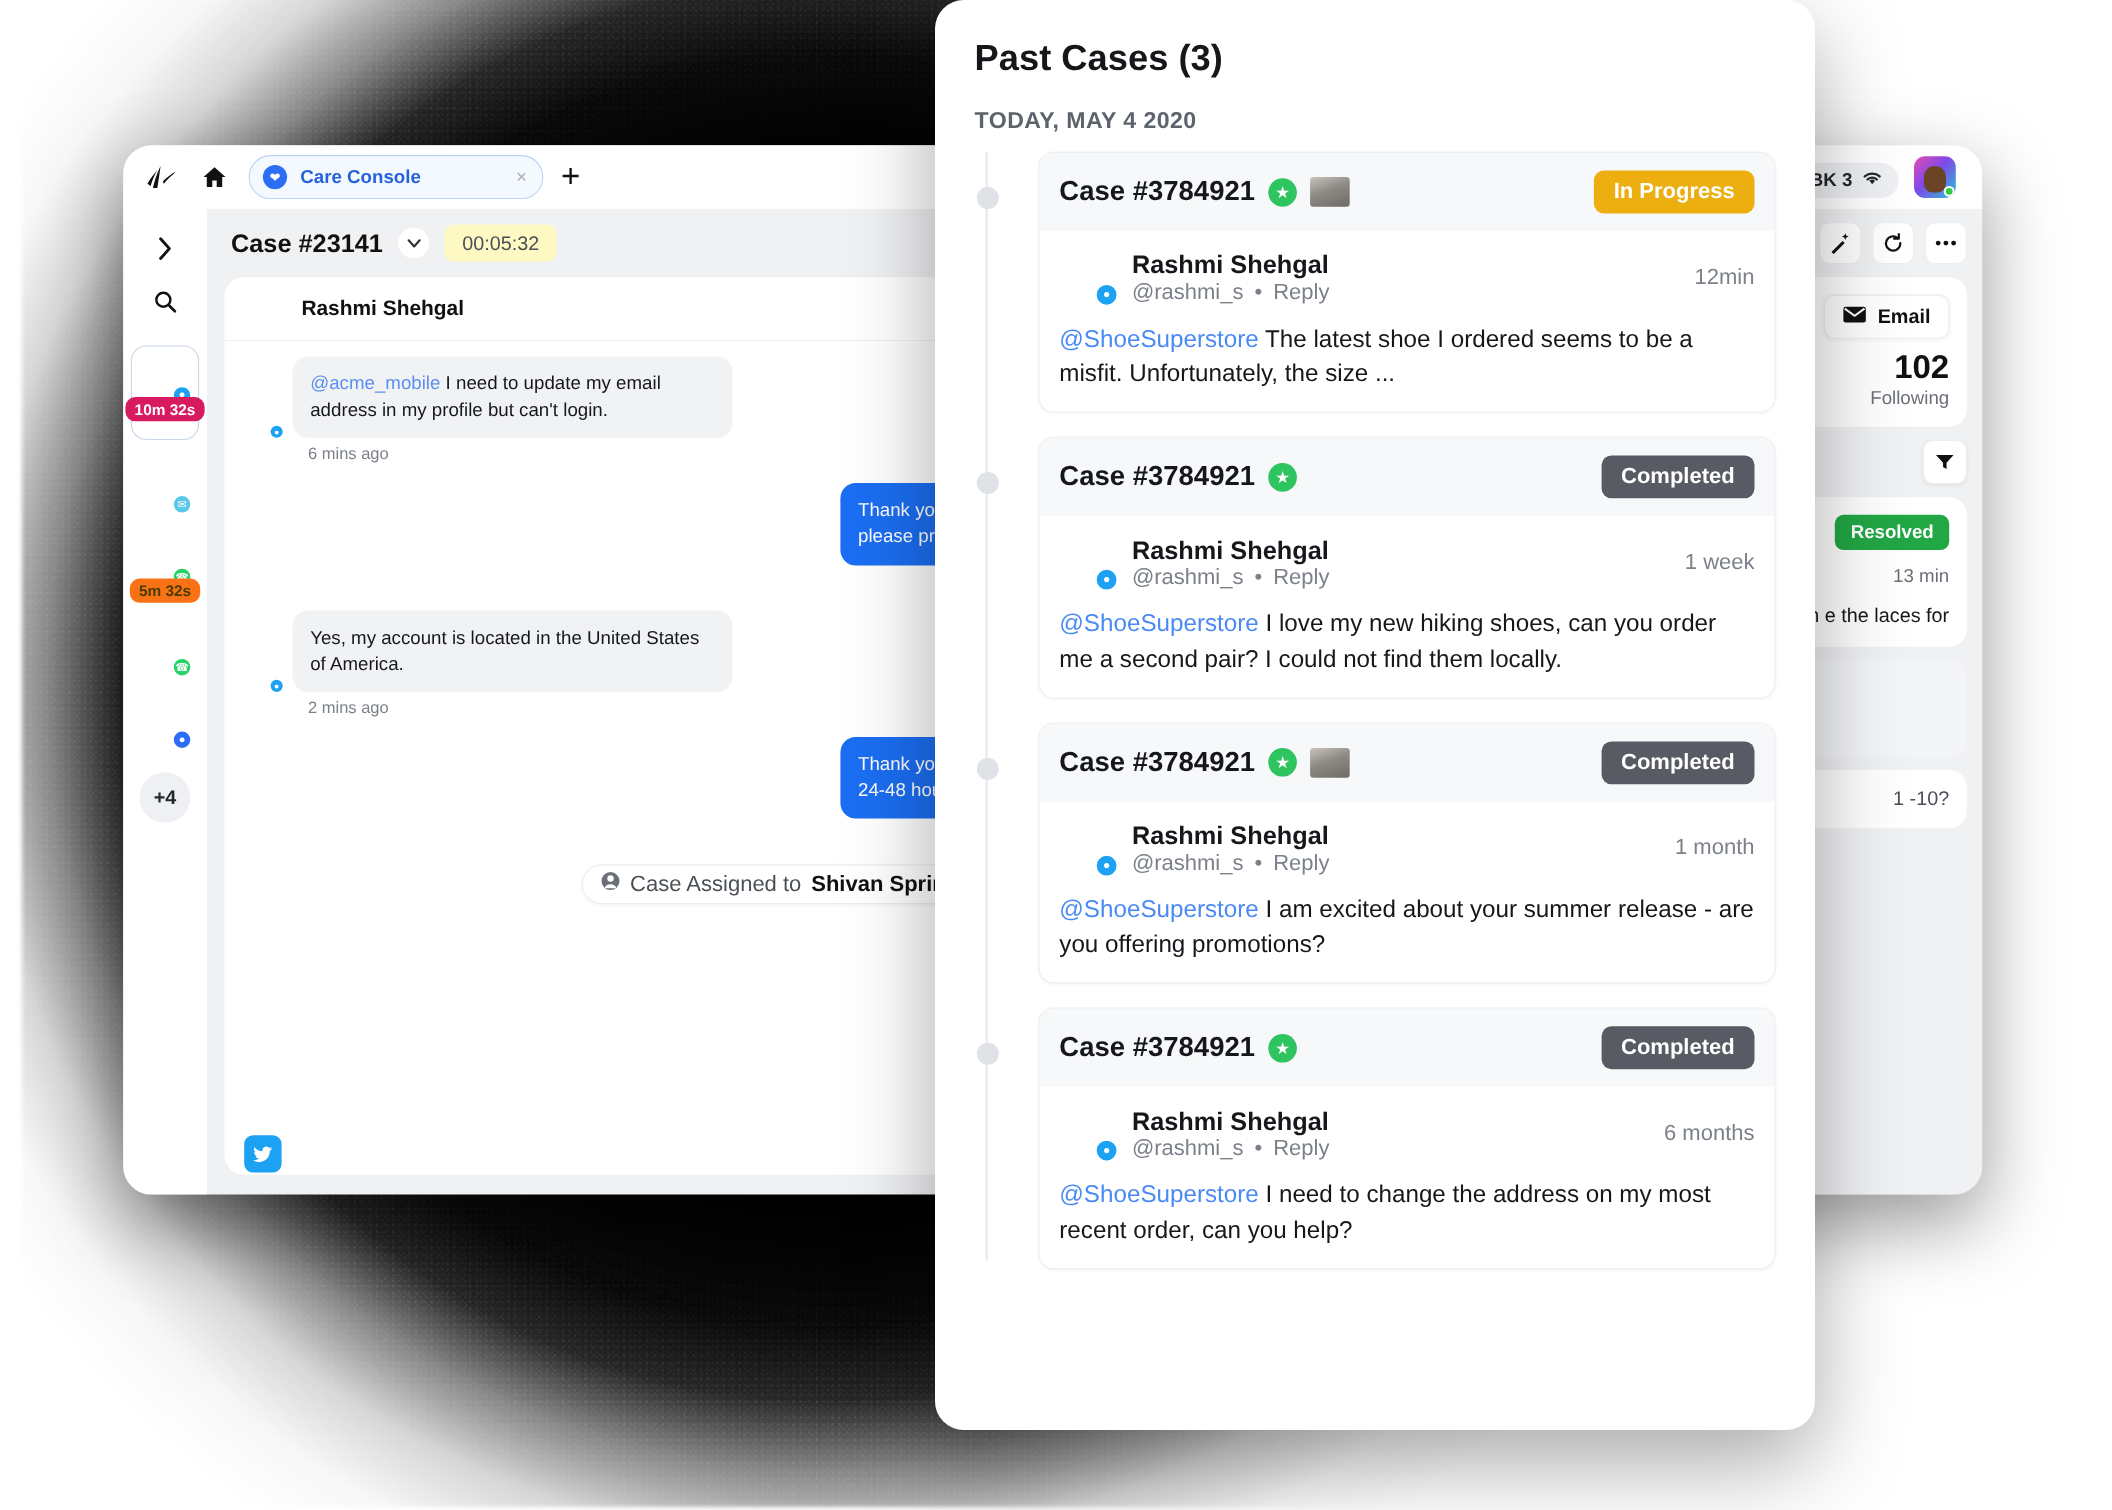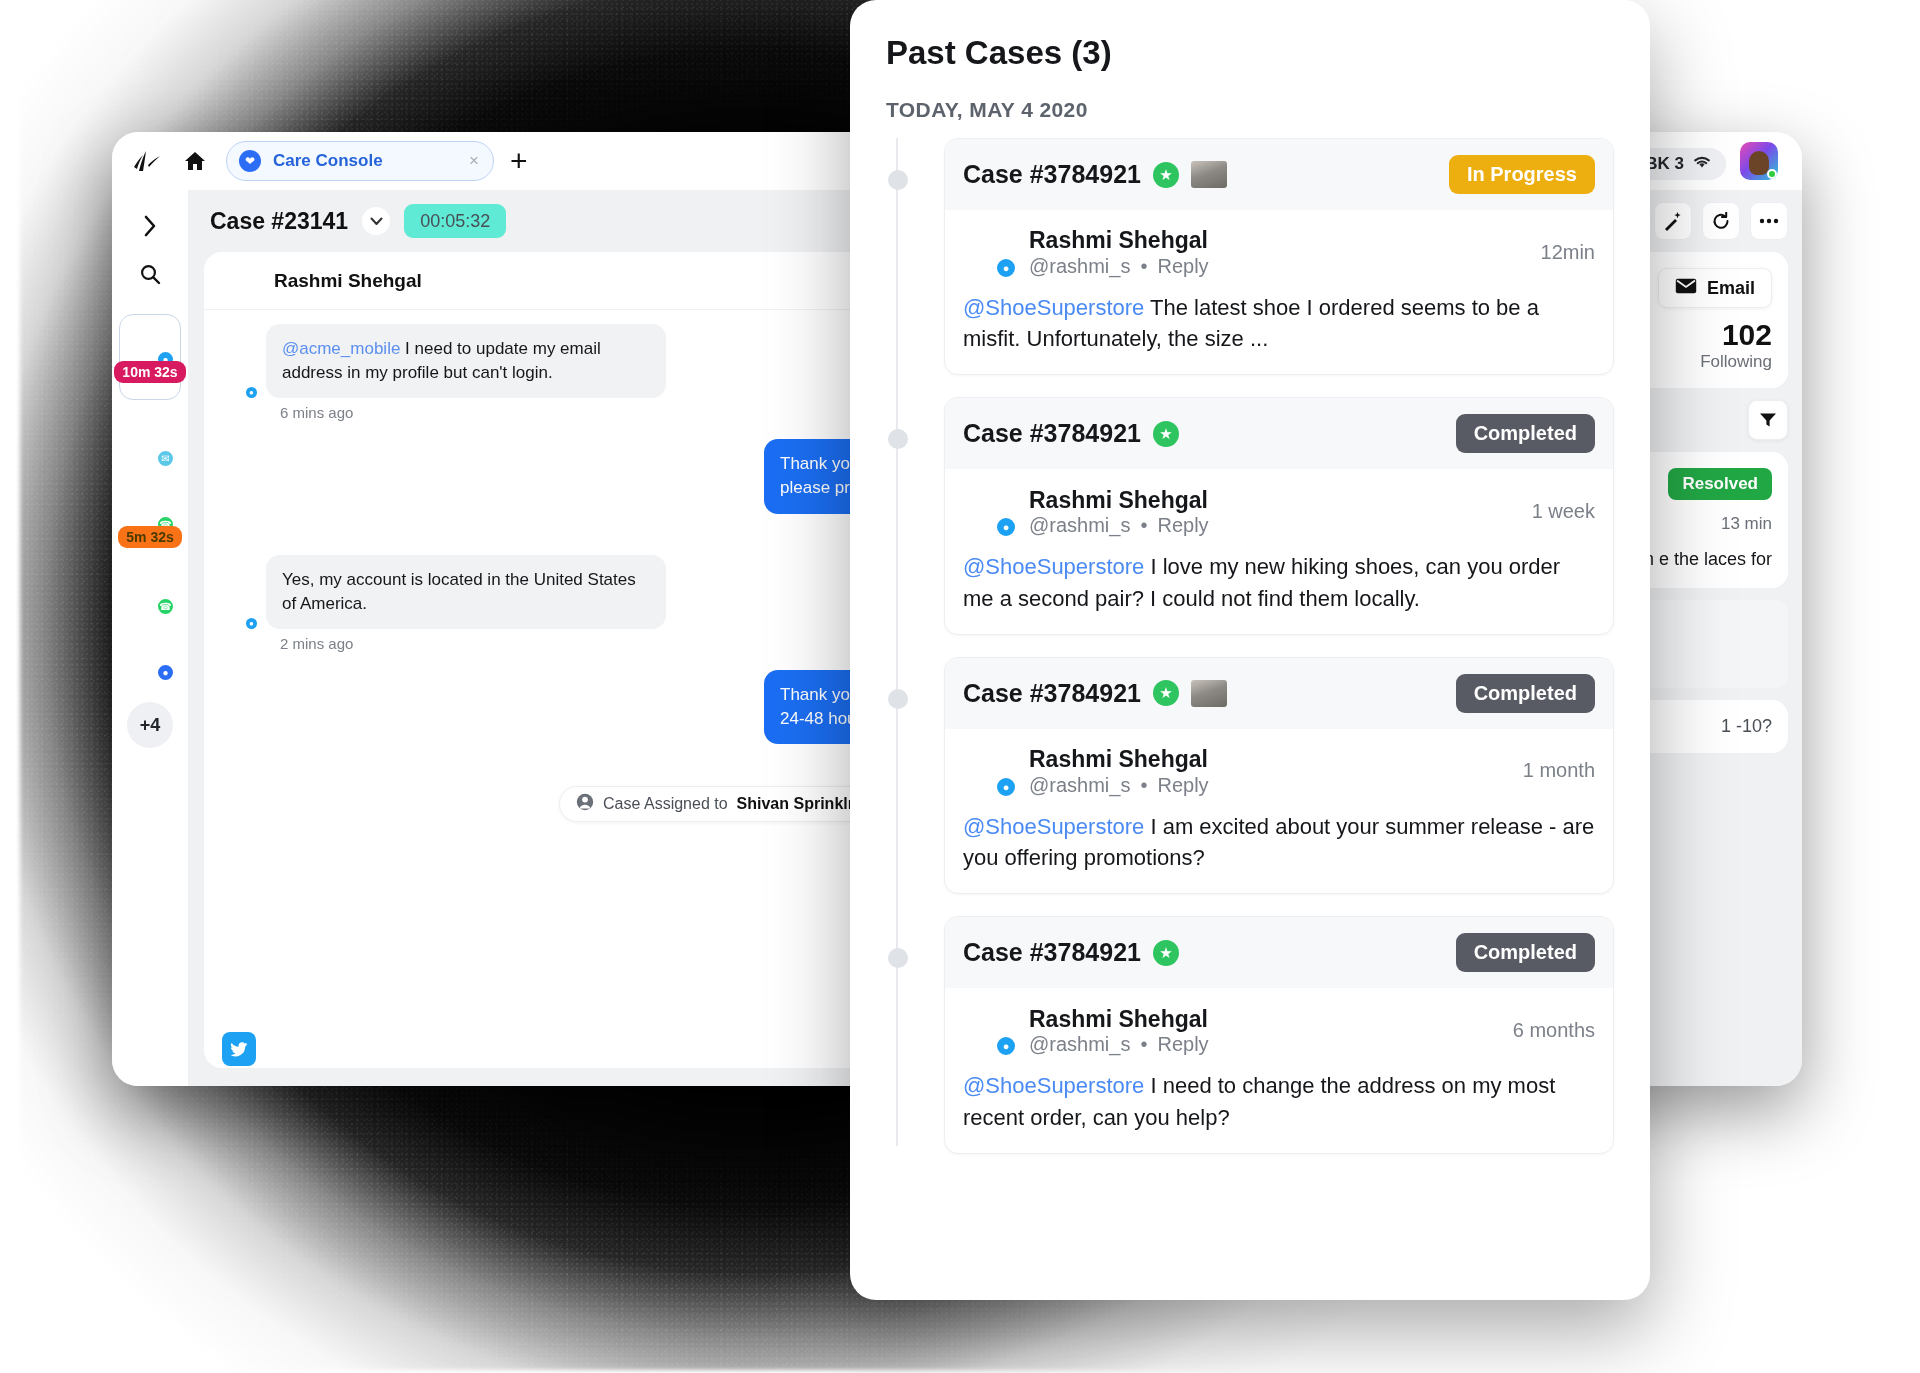--- a/index.html
+++ b/index.html
@@ -77,41 +77,41 @@
   .timer { position:relative; margin-top:-6px; border-radius:9px; padding: 3px 8px; font-size:14px; font-weight:700; color:#fff; white-space:nowrap;}
   .timer.pink { background:#d81b60; }
   .timer.amber { background:#f97316; color:#4a3b00; }
   .more-chip { width:46px;height:46px;border-radius:50%;background:#eef0f3;display:flex;align-items:center;justify-content:center;font-size:18px;font-weight:700;color:#23262b;}
 
   
   .conv-col { flex: 1; display:flex; flex-direction:column; min-width:0; }
   .conv-head { height:62px; display:flex; align-items:center; padding: 0 22px; gap:14px; }
   .case-title { font-size:23px; font-weight:700; color:#111; }
   .caret-btn { width:28px;height:28px;border-radius:50%;background:#fff;display:flex;align-items:center;justify-content:center;font-size:13px;color:#333;}
-  .timer-box { background:#5eead4; border-radius:9px; height:34px; padding:0 16px; display:flex;align-items:center; font-size:18px; color:#4a4f57;}
+  .timer-box { background:#fef9c3; border-radius:9px; height:34px; padding:0 16px; display:flex;align-items:center; font-size:18px; color:#4a4f57;}
   .omni-btn { margin-left:auto; background:#e9effc; color:#3a63c9; font-weight:700; font-size:17px;
     border-radius:10px; height:36px; padding: 0 14px; display:flex;align-items:center; white-space:nowrap; overflow:hidden; max-width: 120px;}
 
   .chat-card { margin: 0 16px 18px 16px; background:#fff; border-radius:18px; flex:1; display:flex; flex-direction:column; overflow:hidden;}
   .chat-head { height:58px; display:flex; align-items:center; gap:14px; padding: 0 18px; border-bottom:1px solid #f0f1f3;}
   .chat-head .nm { font-size:19px; font-weight:700; color:#111; }
   .hd-actions { margin-left:auto; display:flex; gap:10px; }
   .sq-btn { width:38px;height:38px;border-radius:9px;background:#fff;border:1px solid #eceef1;display:flex;align-items:center;justify-content:center;color:#111;}
   .messages { padding: 14px 18px 0; flex:1; overflow:hidden; }
   .msg-row { display:flex; align-items:flex-end; gap:10px; margin-bottom: 6px; }
   .msg-row.out { justify-content:flex-end; }
   .bubble { max-width: 400px; border-radius: 14px; padding: 13px 16px; font-size:17px; line-height:1.42; }
   .bubble.in { background:#f1f2f4; color:#15171a; }
   .bubble.out { background:#1b6ef3; color:#fff; }
   .mention { color:#5b8ff0; }
   .stamp { font-size:15px; color:#7b8089; margin: 0 0 18px 58px; }
   .stamp.right { text-align:right; margin: 0 58px 18px 0; }
   .acme-av { width:34px;height:34px;border-radius:50%;background:#0c0c0c;color:#fff;font-size:9px;font-weight:700;display:flex;align-items:center;justify-content:center;position:relative;}
   .assign-pill { margin: 19px auto 0; width:max-content; background:#fff; border:1px solid #eceef1; border-radius:20px; height:36px;
-    padding: 0 16px; display:flex; align-items:center; gap:9px; font-size:16px; color:#4a4f57; box-shadow:0 1px 4px rgba(0,0,0,.05);}
+    padding: 0 16px; display:flex; align-items:center; gap:9px; font-size:20px; color:#4a4f57; box-shadow:0 1px 4px rgba(0,0,0,.05);}
   .assign-pill b { color:#111; }
   .composer-tools { display:flex; align-items:center; padding: 16px 18px 0; }
   .tw-sq { width:34px;height:34px;border-radius:8px;background:#1da1f2;display:flex;align-items:center;justify-content:center;color:#fff;}
   .ct-right { margin-left:auto; display:flex; gap:10px; }
   .composer { margin: 12px 18px 18px; border:1px solid #e3e5e9; border-radius:12px; height:54px; display:flex; align-items:center; padding: 0 16px;}
   .composer input { border:0; outline:0; flex:1; font-size:18px; color:#111; font-family:inherit; background:transparent;}
   .composer input::placeholder { color:#9aa0a8; }
   .comp-icons { display:flex; gap:16px; color:#23262b;}
 
   

